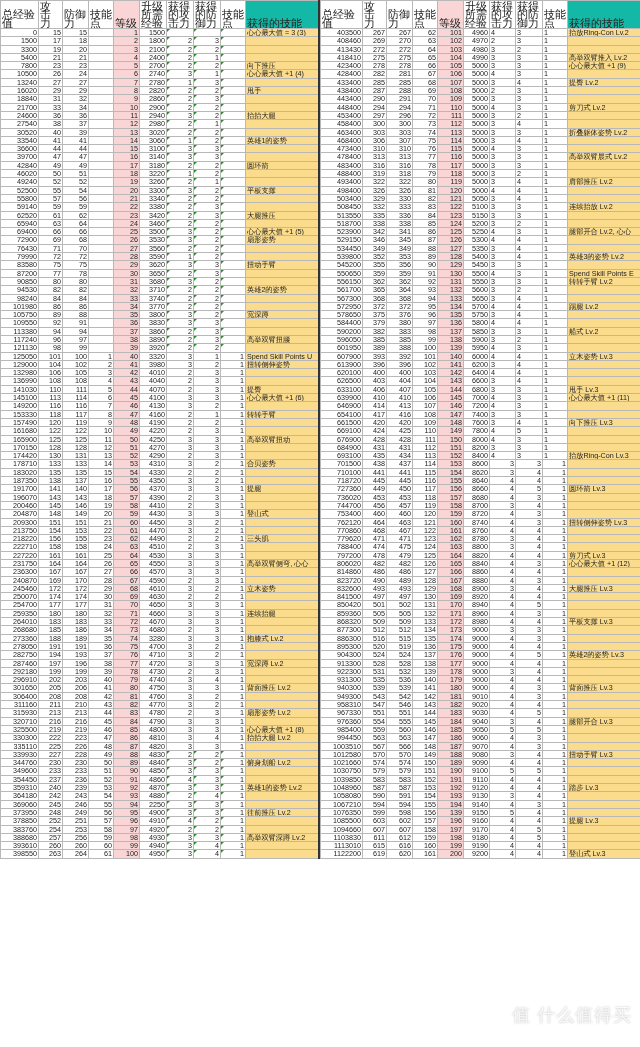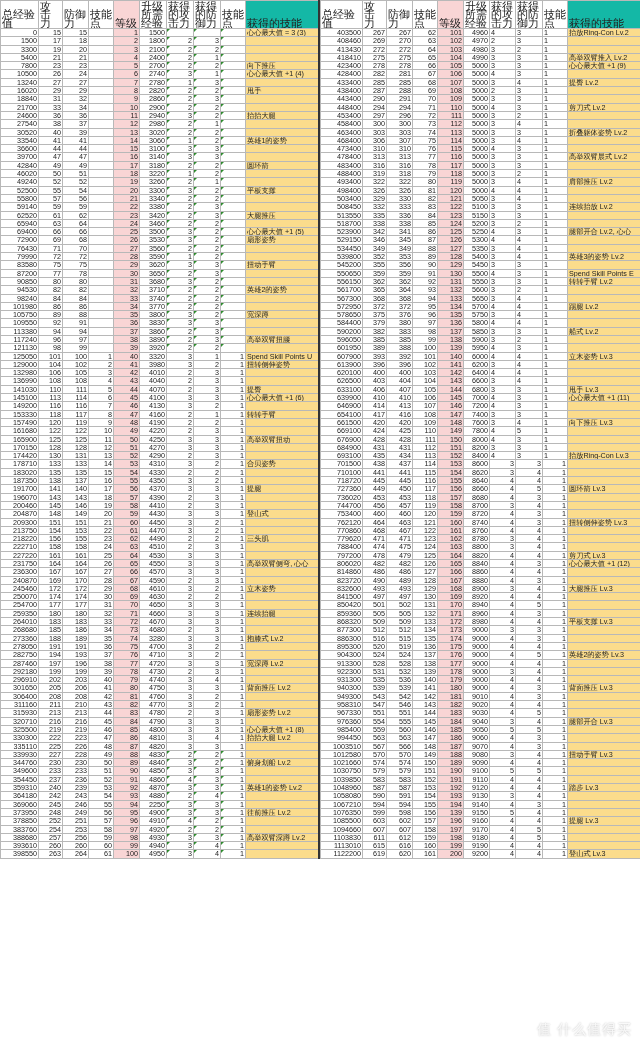--- a/index.html
+++ b/index.html
@@ -9,21 +9,21 @@
   .panel.left { border-right: 2px solid #333; width: 318px; }
   table { border-collapse: collapse; table-layout: fixed; width: 100%; }
   th, td { border: 1px solid #b8b8b8; font-size: 7.2px; line-height: 7.3px; height: 7.3px; padding: 0 1px; white-space: nowrap; overflow: hidden; color: #222; }
   th { font-weight: normal; height: 26px; vertical-align: bottom; text-align: left; font-size: 11px; line-height: 8.5px; white-space: normal; padding-bottom: 1px; }
   td.num { text-align: right; }
   td.lvl, th.lvl { background: #f9d5d5; }
   td.skill, th.skill { background: #fbdc8c; text-align: left; }
   th.skill { background: #14b8a6; margin-left: 32px; }
   td.tri { position: relative; }
   td.tri::before { content: ""; position: absolute; left: 0; top: 0; border-top: 3px solid #2e8b2e; border-right: 3px solid transparent; }
-  .watermark { position: absolute; right: 8px; bottom: 8px; font-size: 14px; color: rgba(255,255,255,0.85); text-shadow: 0 0 2px rgba(0,0,0,0.3); letter-spacing: 1px; }
+  .watermark { position: absolute; right: 8px; bottom: 20px; font-size: 18px; color: rgba(255,255,255,0.85); text-shadow: 0 0 2px rgba(0,0,0,0.3); letter-spacing: 1px; }
 </style>
 </head>
 <body>
 
 <div class="wrap">
   <div class="panel left">
     <table>
       <colgroup>
         <col style="width:38px">
           <col style="width:24px">

